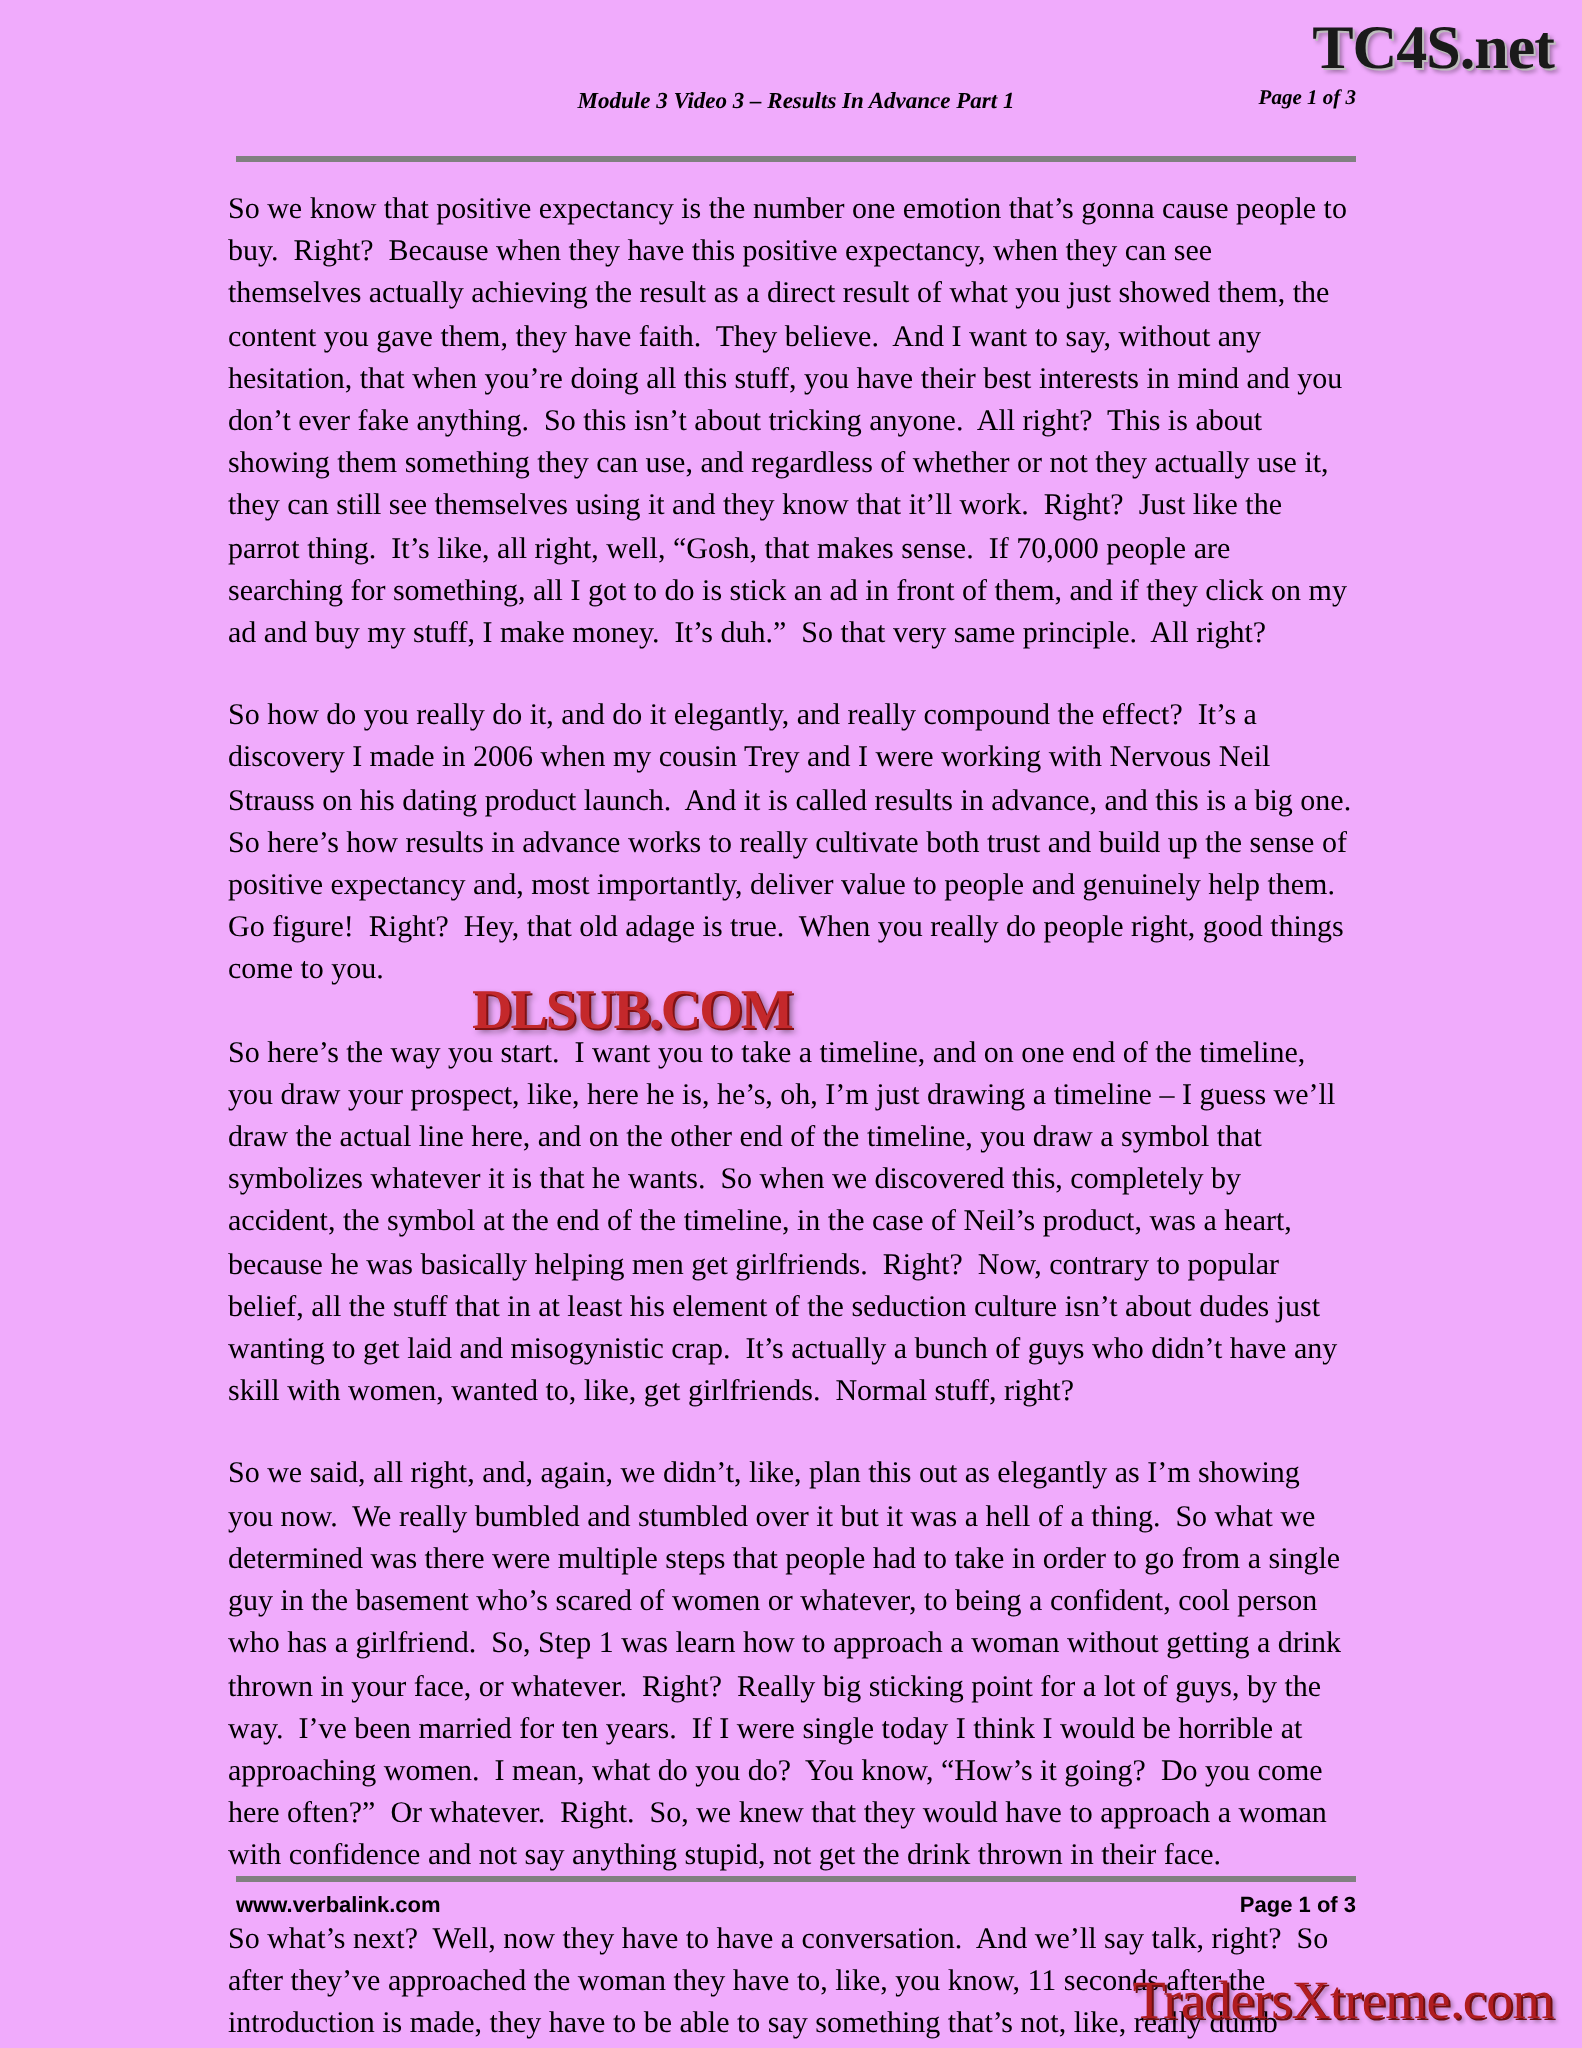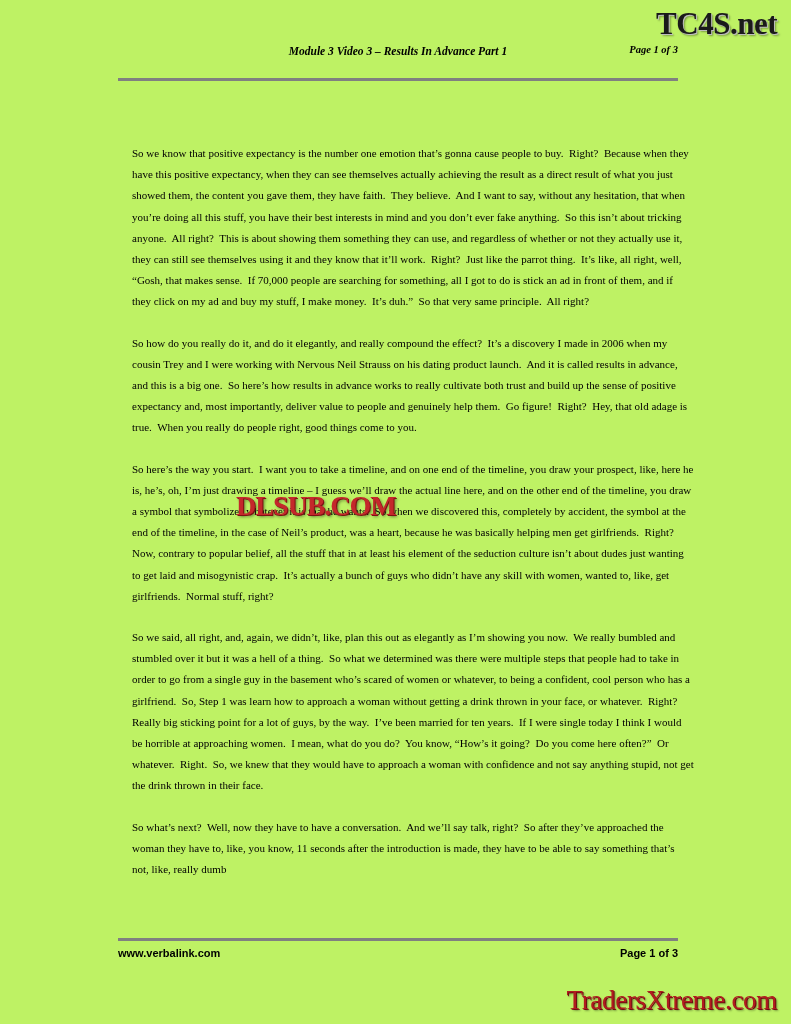--- a/index.html
+++ b/index.html
@@ -4,21 +4,21 @@
 <style>
   html, body {
     margin: 0;
     padding: 0;
     background: #ffffff;
   }
   .page {
     position: relative;
     width: 791px;
     height: 1024px;
-    background: #bef264;
+    background: #f0abfc;
     overflow: hidden;
     font-family: "Liberation Serif", serif;
     color: #000000;
   }
 
   
   .wm-top {
     position: absolute;
     top: 6px;
     right: 14px;
@@ -63,28 +63,27 @@
     height: 3px;
     background: #808080;
   }
   .rule-top { top: 78px; }
   .rule-bottom { top: 938px; }
 
   
   .body {
     position: absolute;
     top: 95px;
-    left: 132px;
+    left: 114px;
     width: 562px;
     font-family: "Liberation Serif", serif;
-    font-size: 11px;
+    font-size: 15px;
     line-height: 21.2px;
     text-align: left;
     color: #000;
-    margin-top: 48px;
   }
   .body p {
     margin: 0 0 20px 0;
     white-space: pre-wrap;
   }
   .body p:last-child { margin-bottom: 0; }
 
   
   .wm-center {
     position: absolute;

